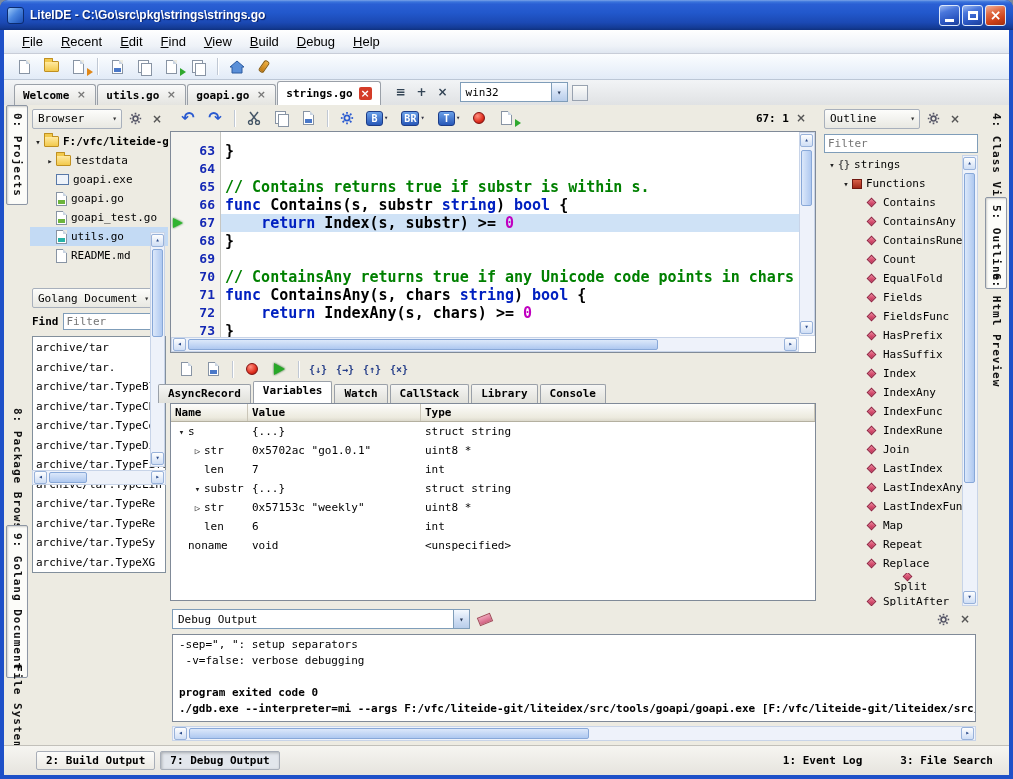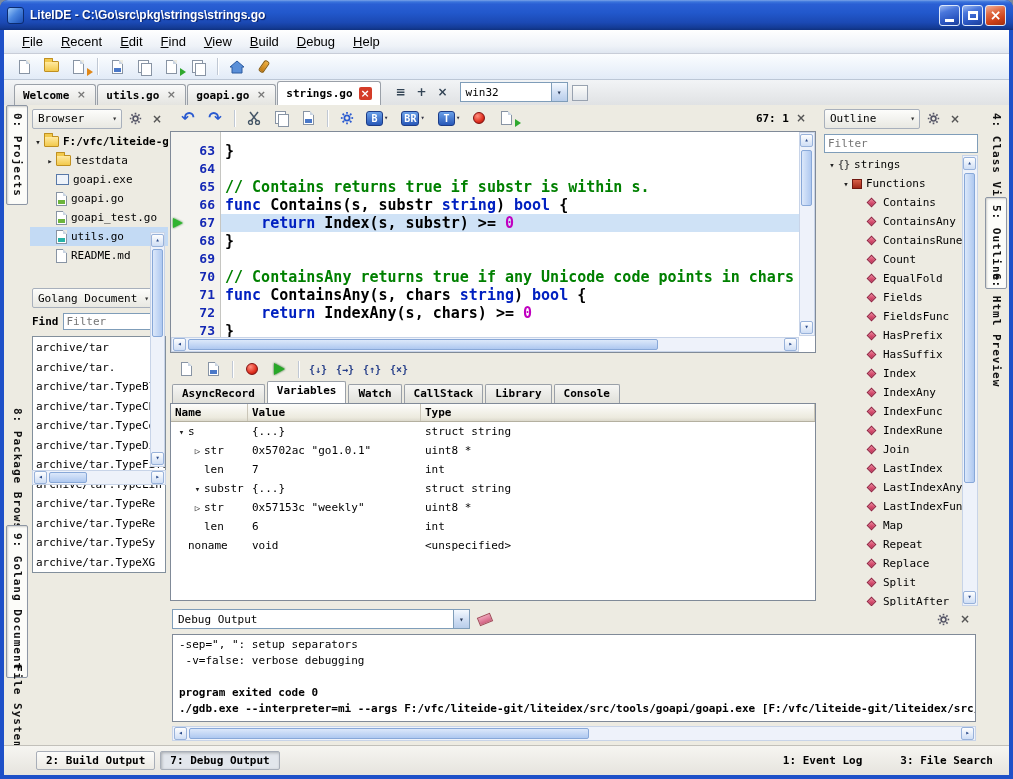--- a/index.html
+++ b/index.html
@@ -158,21 +158,21 @@
   .ed-ccell{flex:1;white-space:pre;padding-left:4px;overflow:hidden;
     font:bold 15px "DejaVu Sans Mono",monospace;line-height:18px;}
   .ed-row.cur .ed-ccell{background:#cfe2f6;}
   .cur-arrow{position:absolute;left:2px;top:4px;width:0;height:0;border-left:10px solid #2fb42f;
     border-top:5px solid transparent;border-bottom:5px solid transparent;filter:drop-shadow(0 0 1px #1a7a1a);}
   .tok-p{color:#000;} .tok-c{color:#008000;} .tok-k{color:#0020c0;} .tok-n{color:#c000c0;}
 
   
   .dbgbar{position:absolute;left:170px;top:357px;width:646px;height:24px;display:flex;align-items:center;gap:3px;padding-left:4px;}
   .stepbtn{font:bold 10px "DejaVu Sans Mono",monospace;color:#28408a;}
-  .dtabs{position:absolute;left:170px;top:381px;width:646px;height:22px;display:flex;align-items:flex-end;padding-left:2px;}
+  .dtabs{position:absolute;left:156px;top:381px;width:646px;height:22px;display:flex;align-items:flex-end;padding-left:2px;}
   .dtab{padding:2px 9px 2px 9px;border:1px solid #9aa0a8;border-bottom:none;margin-right:2px;
     background:linear-gradient(#f6f6f4,#e0e0da);border-radius:2px 2px 0 0;font:bold 11px "DejaVu Sans Mono",monospace;height:19px;}
   .dtab.active{background:#fff;height:22px;}
   .vartable{position:absolute;left:170px;top:403px;width:646px;height:198px;border:1px solid #808a98;background:#fff;overflow:hidden;}
   .vt-head{display:flex;height:18px;background:linear-gradient(#fdfdfb,#eceade 80%,#dcd9cc);
     border-bottom:1px solid #b4b0a0;font-weight:bold;align-items:center;}
   .vt-hc{padding:0 4px;border-right:1px solid #cac6b8;height:100%;display:flex;align-items:center;}
   .vt-row{display:flex;height:19px;line-height:19px;}
   .c-name{width:77px;flex:none;overflow:hidden;white-space:nowrap;}
   .c-val{width:173px;flex:none;overflow:hidden;white-space:nowrap;padding-left:4px;}
@@ -775,21 +775,21 @@
         <div class="tree-row" style="padding-left: 30px;">
           <span class="expander"></span>
           <span class="i-diamond tree-ic"></span>
           <span class="tlabel">Repeat</span>
         </div>
         <div class="tree-row" style="padding-left: 30px;">
           <span class="expander"></span>
           <span class="i-diamond tree-ic"></span>
           <span class="tlabel">Replace</span>
         </div>
-        <div class="tree-row" style="padding-left: 30px;">
+        <div class="tree-row" style="padding-left: 30px; flex-direction: column;">
           <span class="expander"></span>
           <span class="i-diamond tree-ic"></span>
           <span class="tlabel">Split</span>
         </div>
         <div class="tree-row" style="padding-left: 30px;">
           <span class="expander"></span>
           <span class="i-diamond tree-ic"></span>
           <span class="tlabel">SplitAfter</span>
         </div>
       </div>

